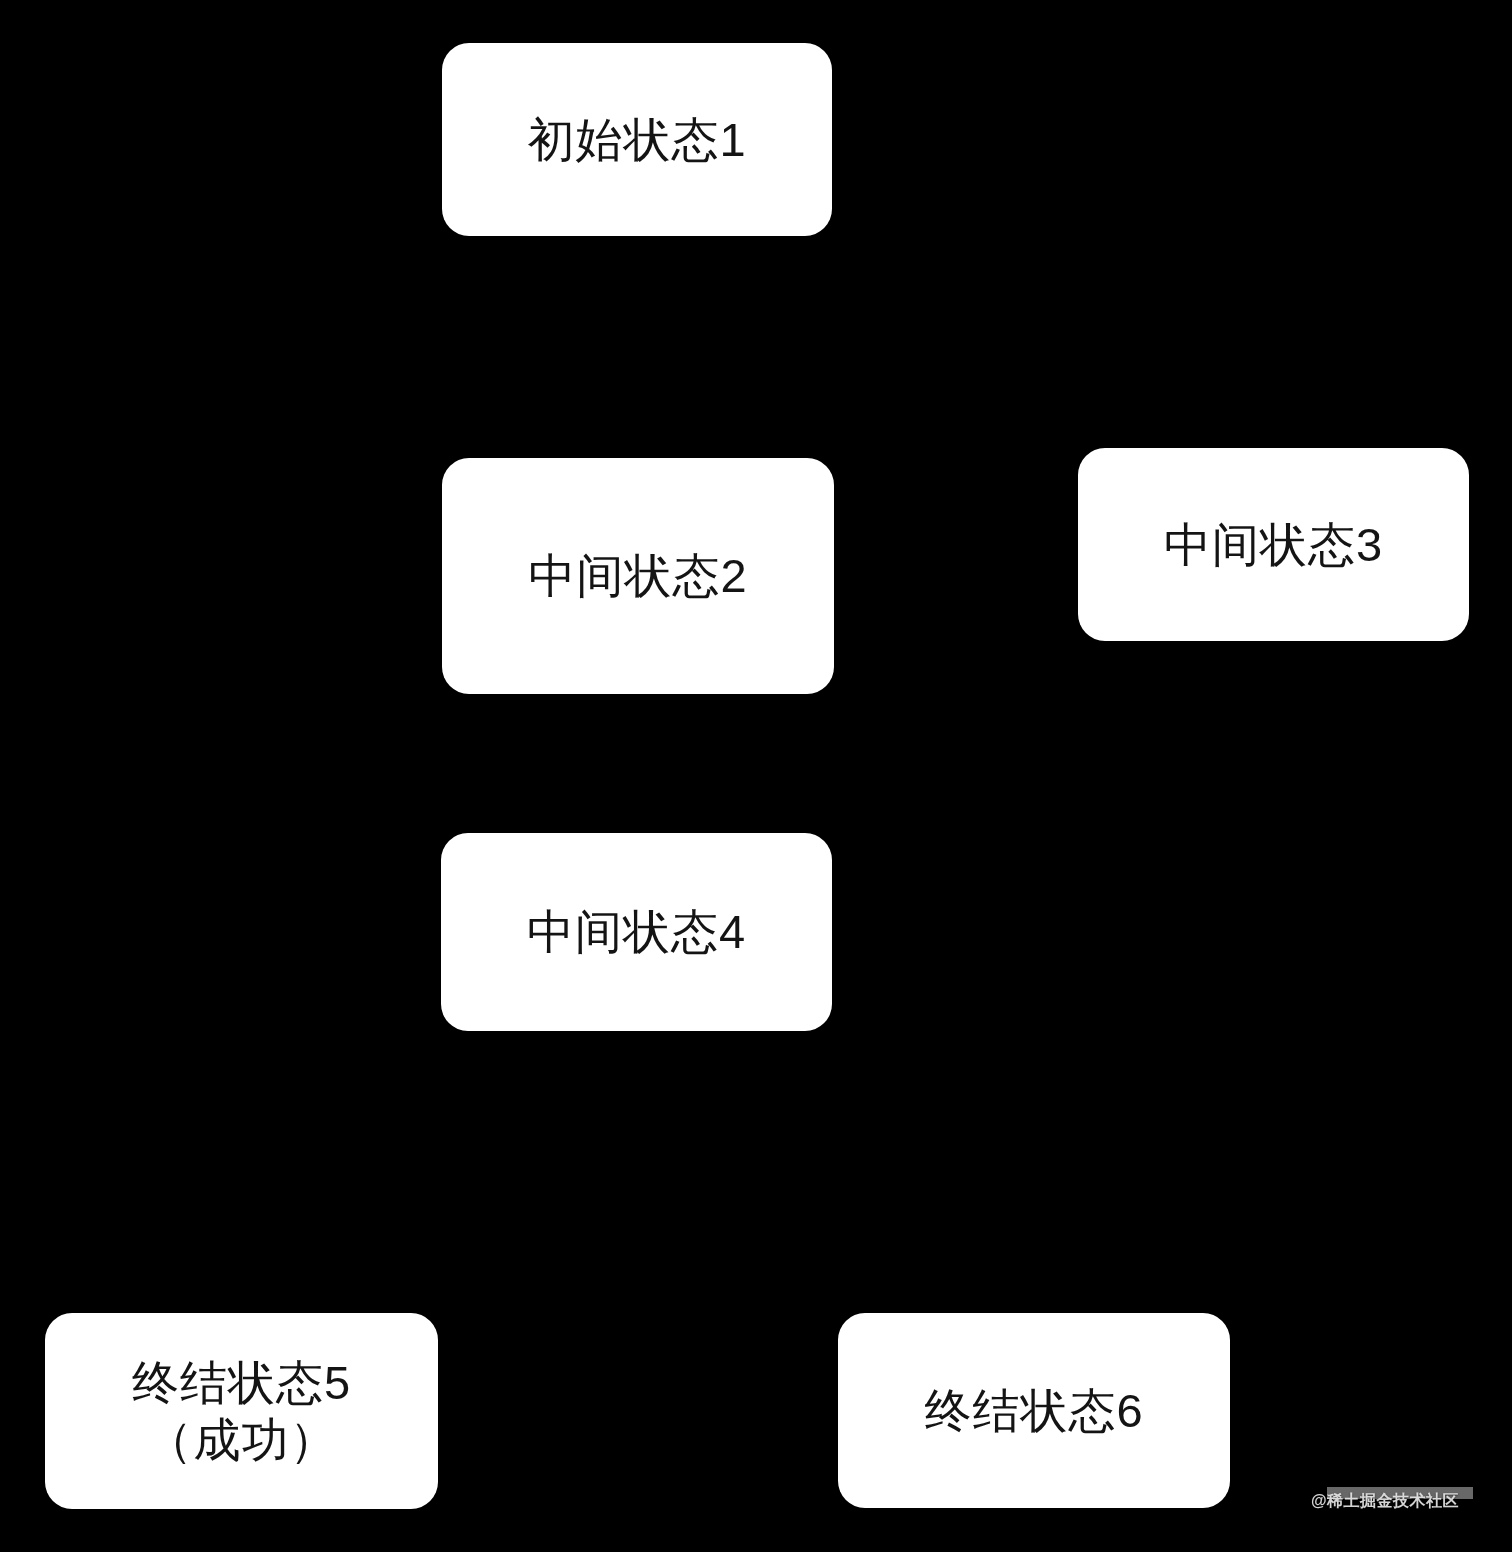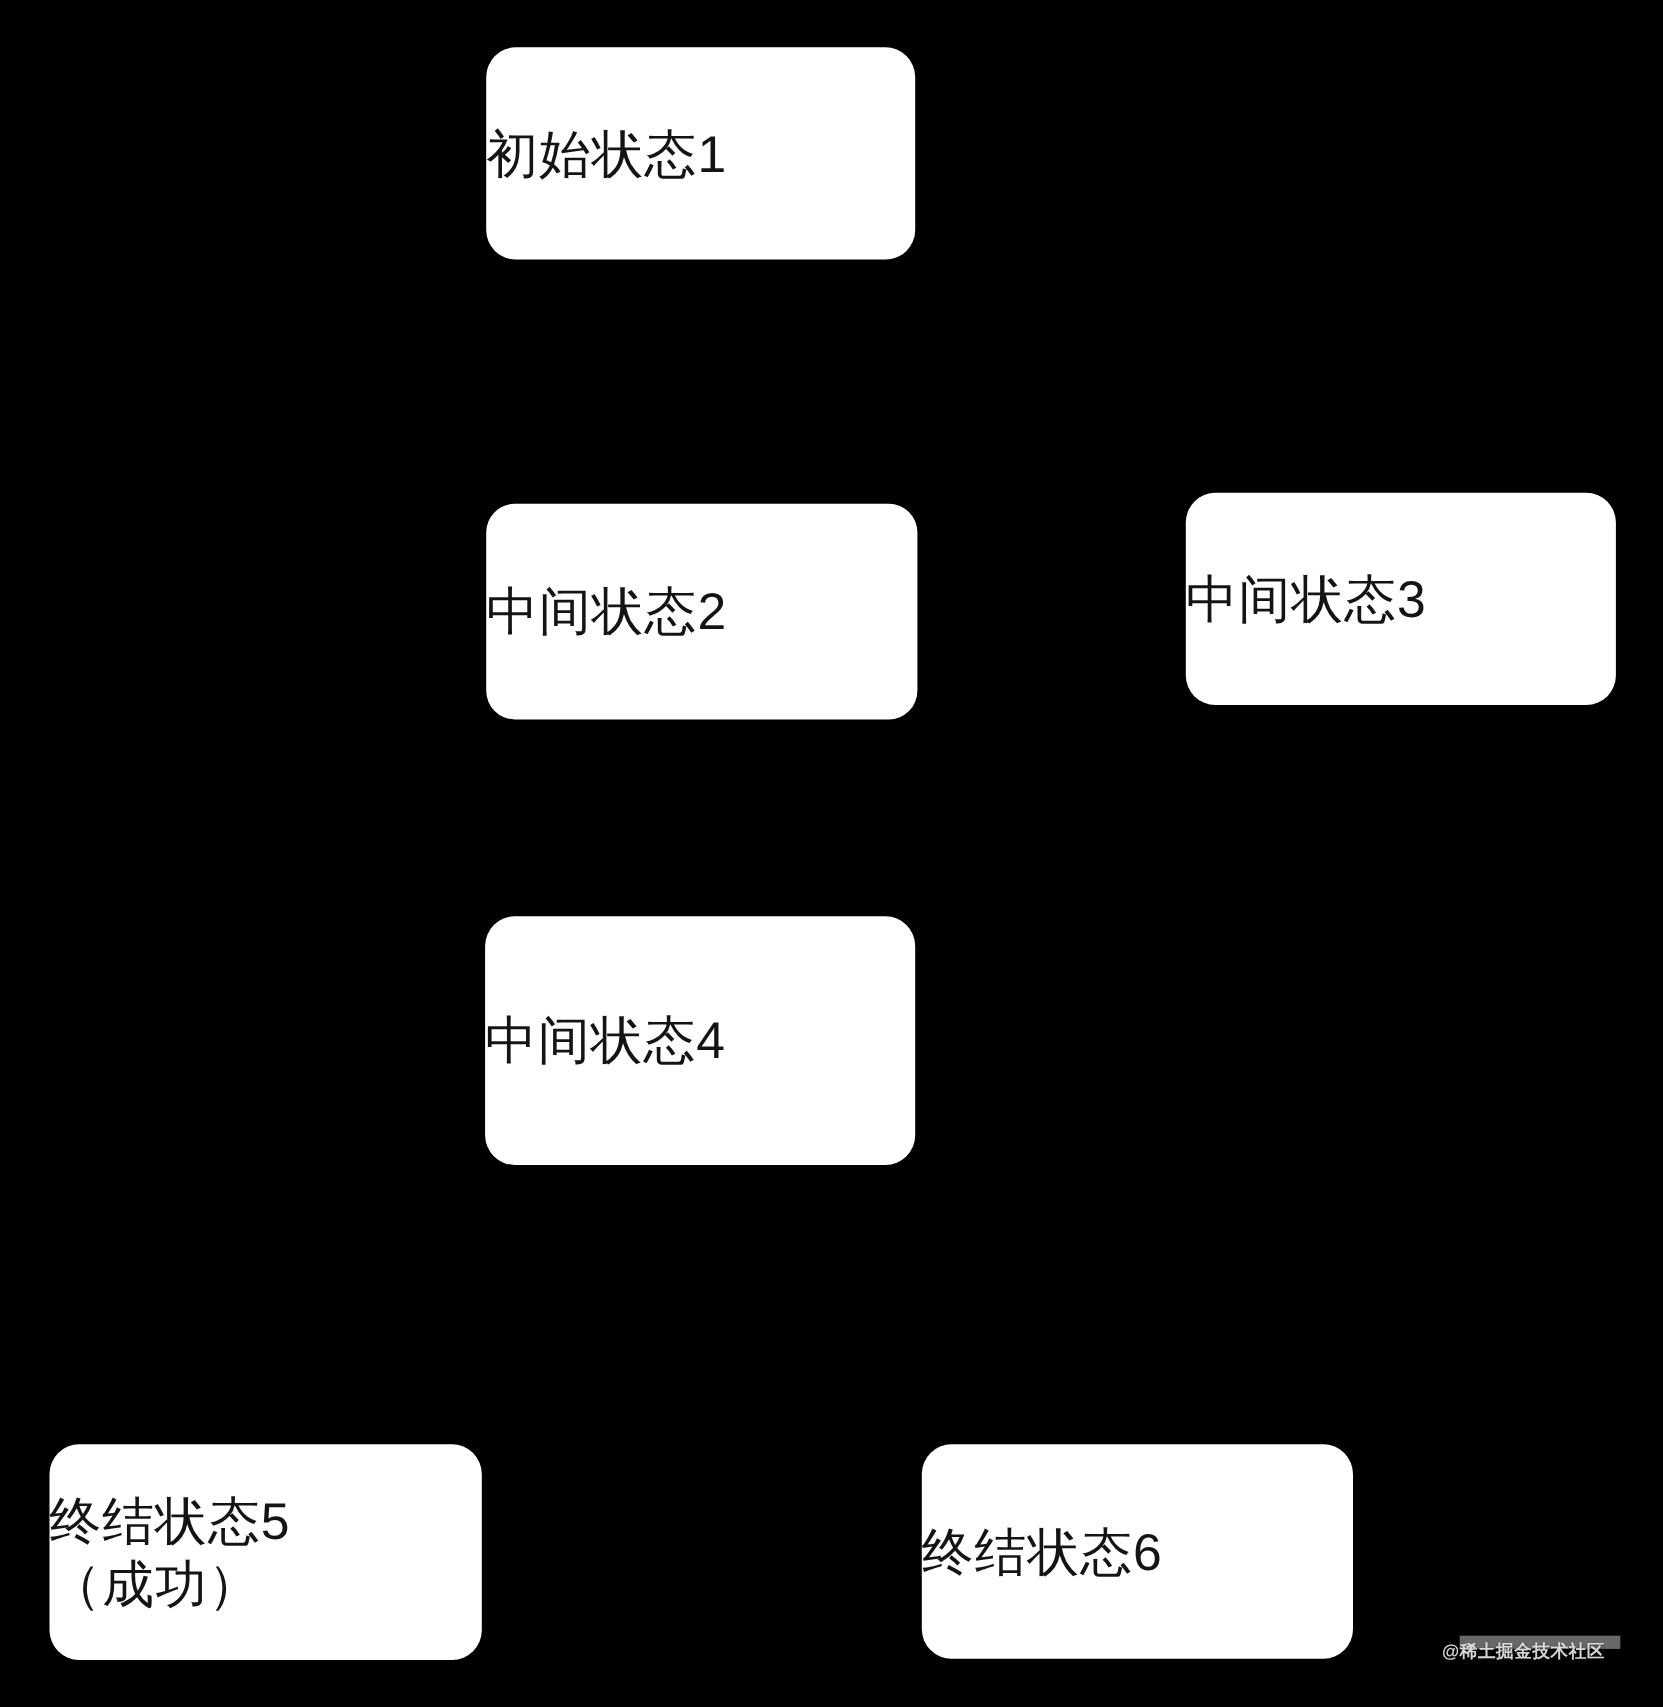--- a/index.html
+++ b/index.html
@@ -14,32 +14,32 @@
     background: #000000;
     overflow: hidden;
     font-family: "Liberation Sans", "DejaVu Sans", sans-serif;
   }
   .node {
     position: absolute;
     background: #ffffff;
     border-radius: 27px;
     display: flex;
     flex-direction: column;
-    align-items: flex-start;
+    align-items: center;
     justify-content: center;
     color: #141414;
     font-size: 47px;
     line-height: 1.22;
     text-align: center;
     letter-spacing: 1px;
   }
   .node-1 { left: 442px; top: 43px;   width: 390px; height: 193px; }
-  .node-2 { left: 442px; top: 458px;  width: 392px; height: 196px; border-radius: 26px; }
+  .node-2 { left: 442px; top: 458px;  width: 392px; height: 236px; }
   .node-3 { left: 1078px; top: 448px; width: 391px; height: 193px; }
-  .node-4 { left: 441px; top: 833px;  width: 391px; height: 226px; }
+  .node-4 { left: 441px; top: 833px;  width: 391px; height: 198px; }
   .node-5 { left: 45px;  top: 1313px; width: 393px; height: 196px; }
   .node-6 { left: 838px; top: 1313px; width: 392px; height: 195px; gap: 44px; }
   .node .line { display: block; }
   .watermark {
     position: absolute;
     left: 1305px;
     top: 1484px;
     width: 190px;
     height: 34px;
   }

